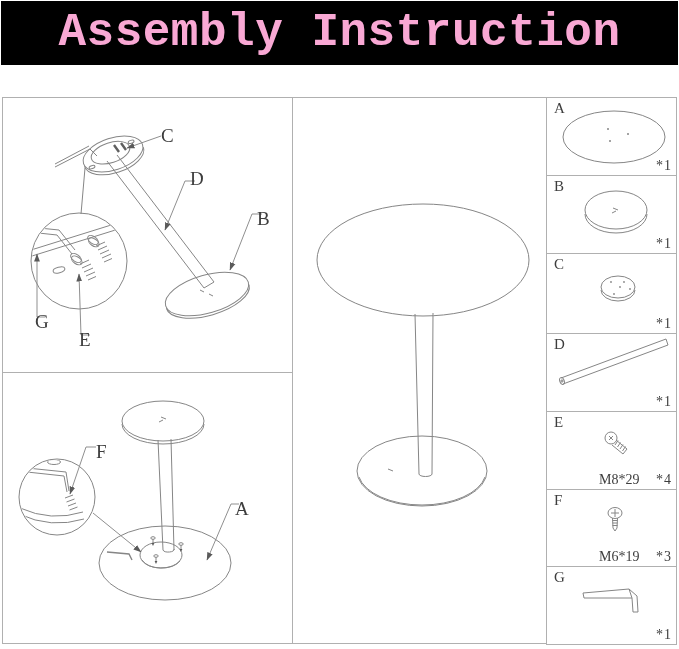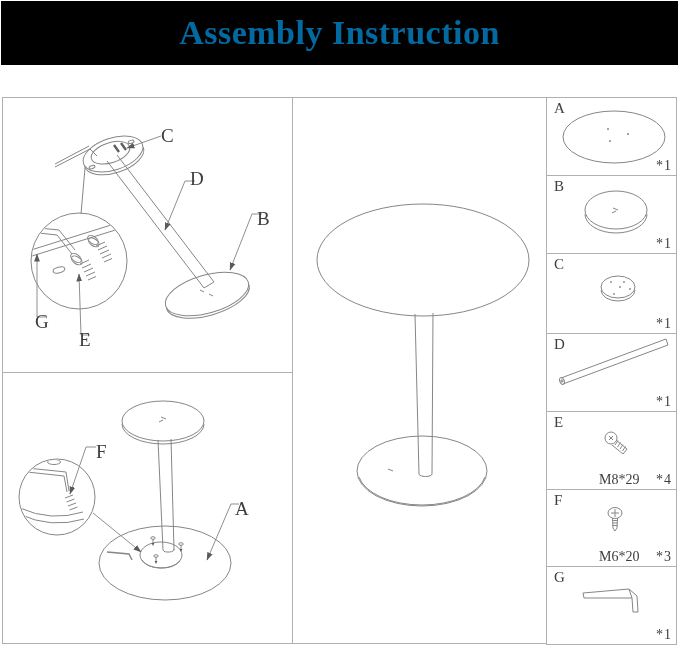--- a/index.html
+++ b/index.html
@@ -6,22 +6,22 @@
   .page{
     position:relative;width:679px;height:649px;background:#ffffff;overflow:hidden;
     font-family:"Liberation Serif", serif;color:#3a3a3a;
   }
   
   .banner{
     position:absolute;left:1px;top:1px;width:677px;height:64px;background:#000000;
     display:flex;align-items:center;justify-content:center;
   }
   .banner h1{
-    margin:0;color:#0369a1;font-family:Liberation Serif, serif;
-    font-size:34px;font-weight:700;letter-spacing:.5px;
+    margin:0;color:#f9a8d4;font-family:Liberation Mono, monospace;
+    font-size:46px;font-weight:700;letter-spacing:.5px;
   }
   
   .panel{position:absolute;background:#ffffff;border:1px solid #b0b0b0;box-sizing:border-box;}
   .panel-exploded{left:2px;top:97px;width:291px;height:276px;}
   .panel-inverted{left:2px;top:372px;width:291px;height:272px;}
   .panel-assembled{left:292px;top:97px;width:255px;height:547px;}
   .panel svg{position:absolute;left:0;top:0;}
   .part-label{
     position:absolute;font-size:19px;line-height:1;color:#3d3d3d;
     font-family:"Liberation Serif", serif;
@@ -271,21 +271,21 @@
       <svg width="129" height="77" viewBox="0 0 129 77">
         <g class="art">
           <ellipse cx="68" cy="23" rx="7" ry="5.5"></ellipse>
           <path d="M68,19 v8 M64,23 h8"></path>
           <path d="M65.5,28 L66,38 M70.5,28 L70,38"></path>
           <path d="M65.5,30.5 h5 M65.5,33 h5 M65.5,35.5 h5"></path>
           <path d="M66,38 L68,41 L70,38"></path>
         </g>
       </svg>
       <span class="row-label">F</span>
-      <span class="row-spec">M6*20</span>
+      <span class="row-spec">M6*19</span>
       <span class="row-qty">*3</span>
     </div>
 
     <div class="part-row row-g">
       <svg width="129" height="79" viewBox="0 0 129 79">
         <g class="art">
           <path d="M36,26 L82,22 L90,29 L91,45 L86,45 L85,31 L37,31 Z"></path>
           <path d="M82,22 L85,31"></path>
         </g>
       </svg>

